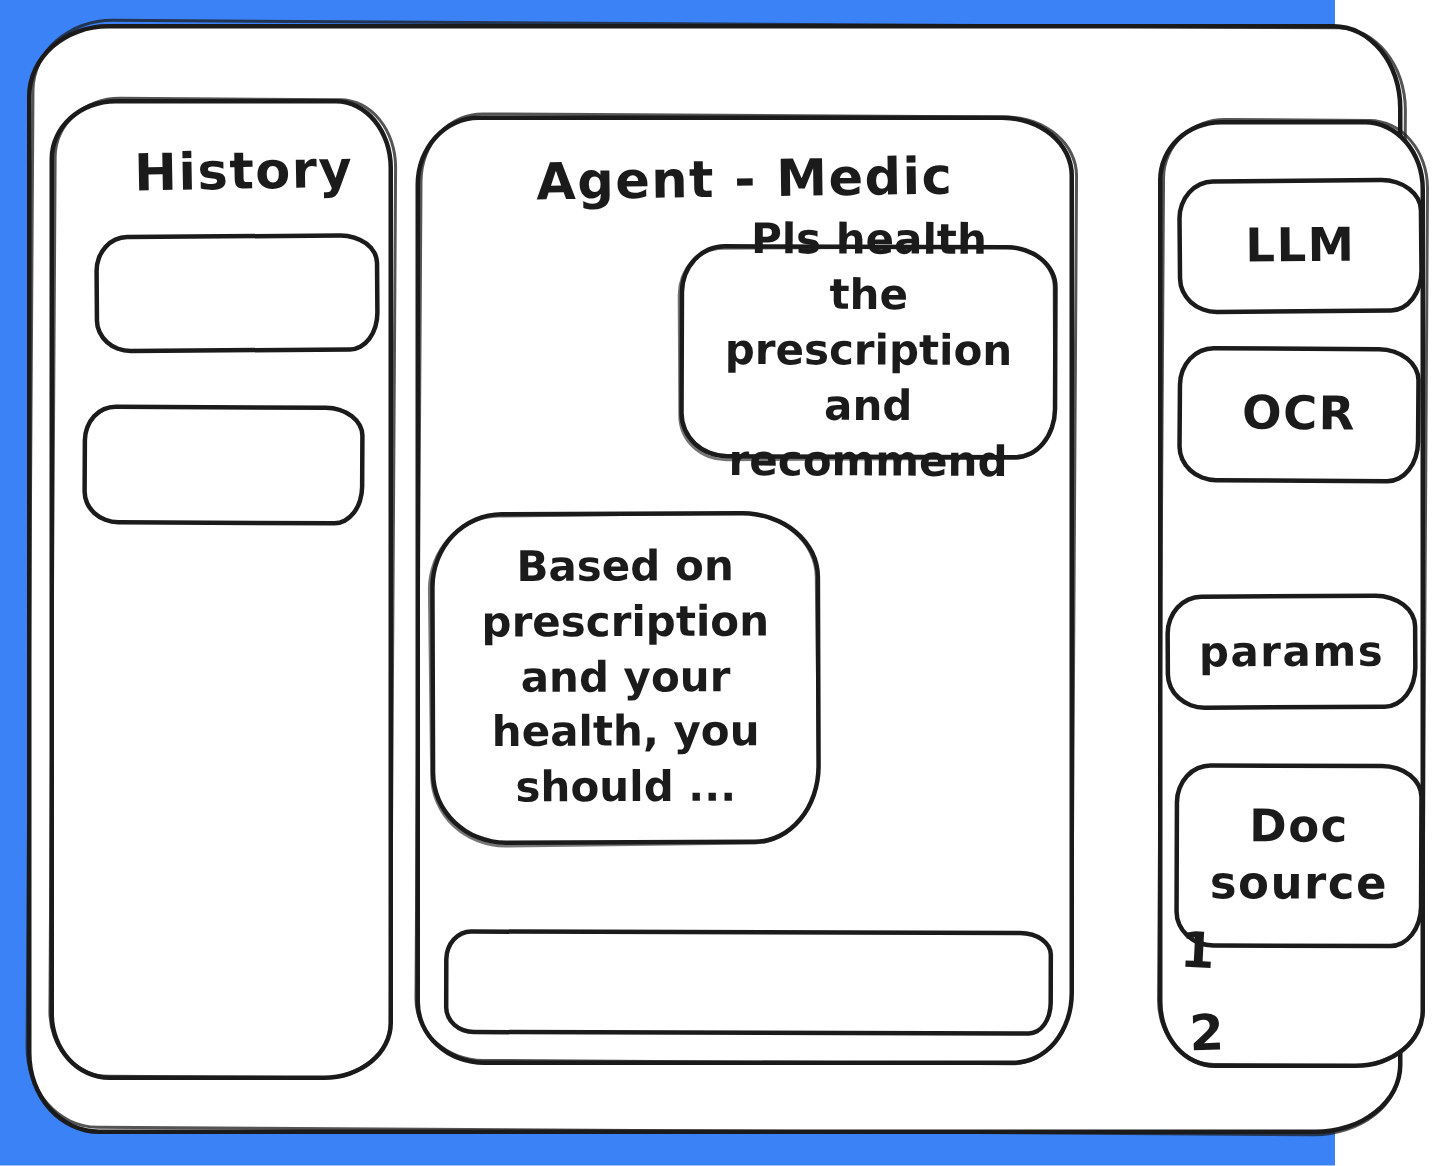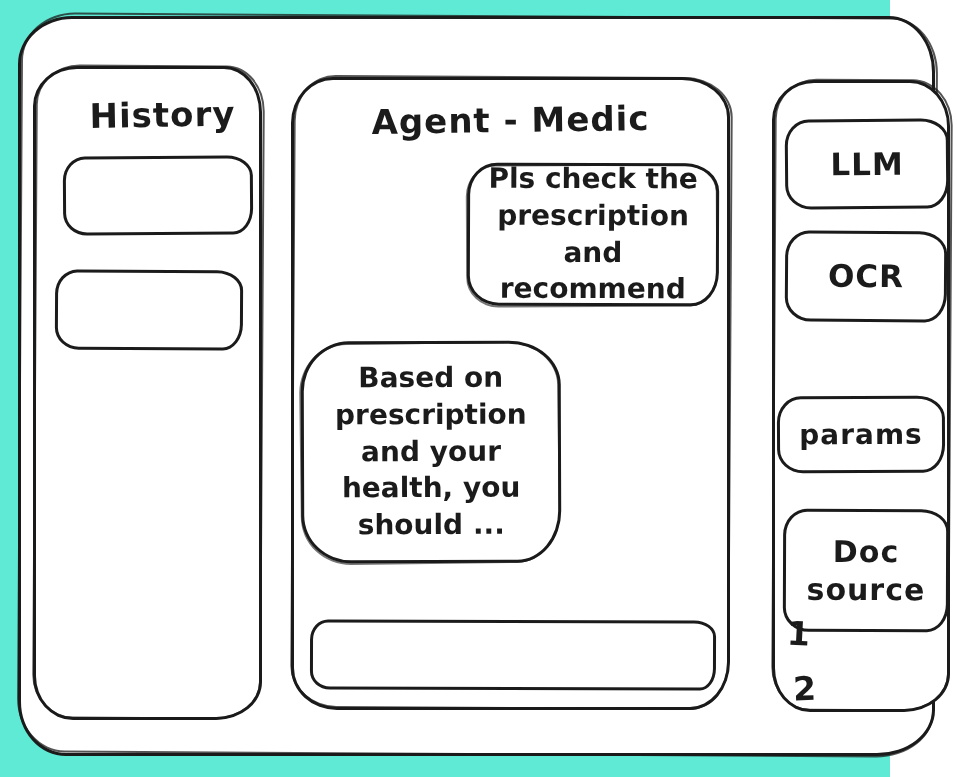--- a/index.html
+++ b/index.html
@@ -3,21 +3,21 @@
 <meta charset="utf-8">
 <style>
   * { margin: 0; padding: 0; box-sizing: border-box; }
   html, body { background: #ffffff; }
   body {
     width: 957px; height: 777px;
     font-family: "DejaVu Sans", "Liberation Sans", sans-serif;
     color: #1b1b1b;
     overflow: hidden;
   }
-  .stage { position: relative; width: 890px; height: 777px; background: #5eead4; }
+  .stage { position: relative; width: 890px; height: 777px; background: #3b82f6; }
 
   
   .sk {
     position: absolute;
     border: 3px solid #1b1b1b;
     background: #fff;
   }
   
   .sk::before {
     content: "";
@@ -54,21 +54,21 @@
     border: 3px solid #1b1b1b;
     background: #fff;
     border-radius: 22px 26px 20px 24px / 24px 20px 26px 22px;
     cursor: pointer;
   }
   .history-item.first { left: 27px; top: 87px;  width: 190px; height: 79px; transform: rotate(-0.4deg); }
   .history-item.second{ left: 19px; top: 201px; width: 188px; height: 80px; transform: rotate(0.3deg); }
 
   
   .chat-panel {
-    left: 291px; top: 77px; width: 439px; height: 633px;
+    left: 277px; top: 77px; width: 439px; height: 633px;
     border-radius: 42px 48px 40px 46px / 46px 40px 48px 42px;
   }
   .chat-title { top: 20px; transform: rotate(-0.8deg); }
   .bubble {
     position: absolute;
     border: 3px solid #1b1b1b;
     background: #fff;
     display: flex;
     align-items: center;
     justify-content: center;
@@ -158,21 +158,21 @@
   <aside class="sk history-panel">
     <div class="panel-title history-title">History</div>
     <div class="history-item first"></div>
     <div class="history-item second"></div>
   </aside>
 
   <main class="sk chat-panel">
     <div class="panel-title chat-title">Agent - Medic</div>
 
     <div class="bubble user">
-      <span>Pls check the prescription and recommend</span>
+      <span>Pls health the prescription and recommend</span>
     </div>
 
     <div class="bubble assistant">
       <span>Based on prescription and your health, you should ...</span>
     </div>
 
     <input class="chat-input" type="text" value="" style="">
   </main>
 
   <aside class="sk tools-panel">

